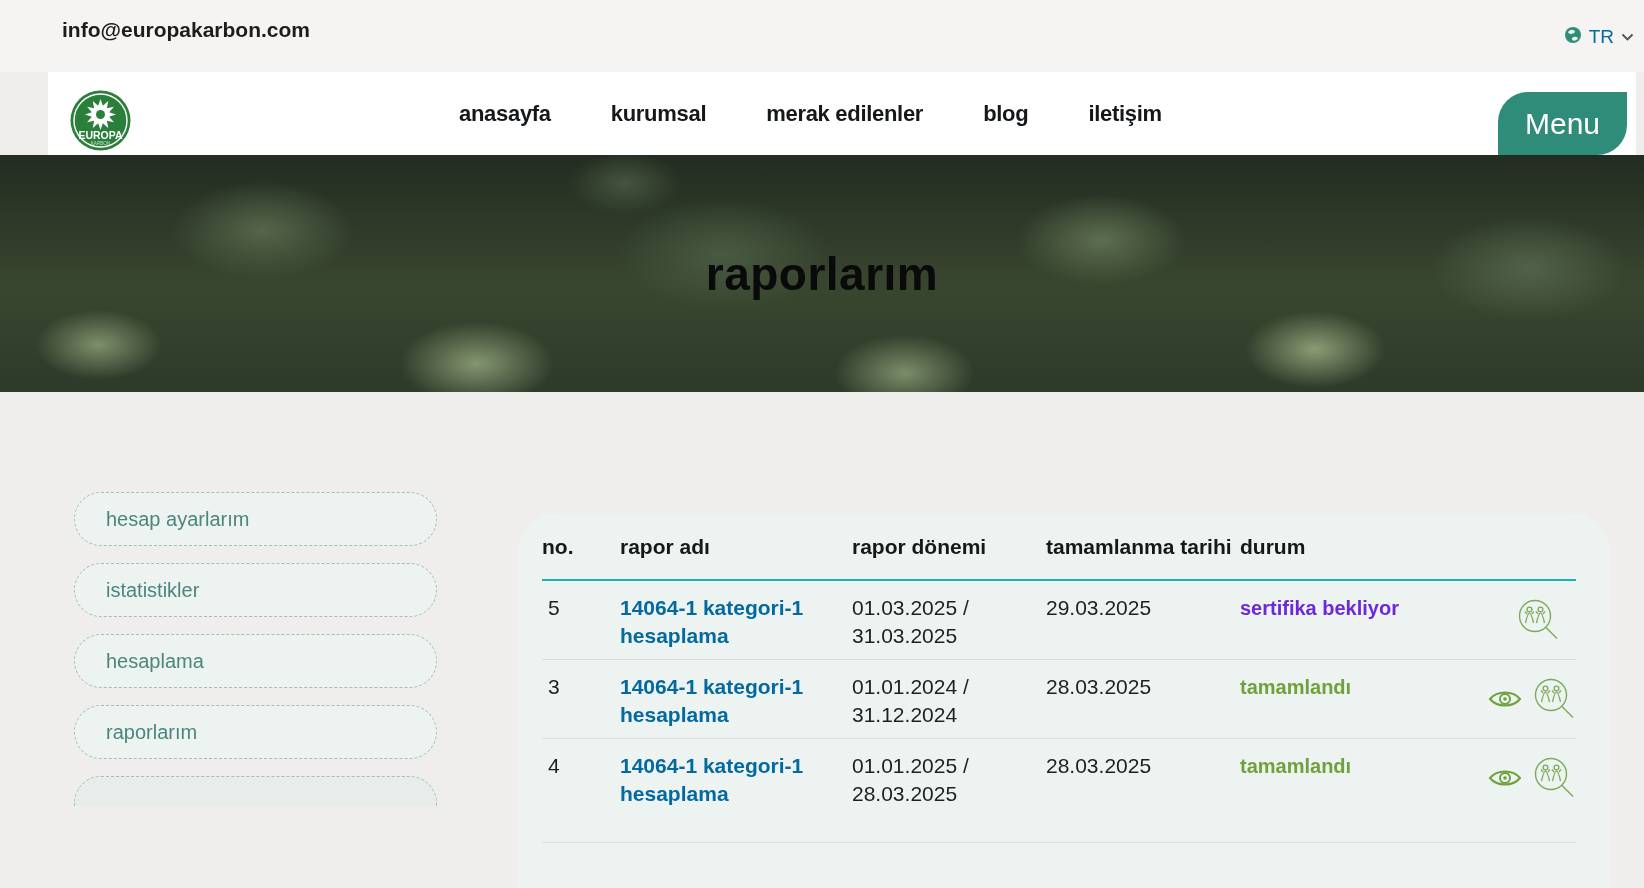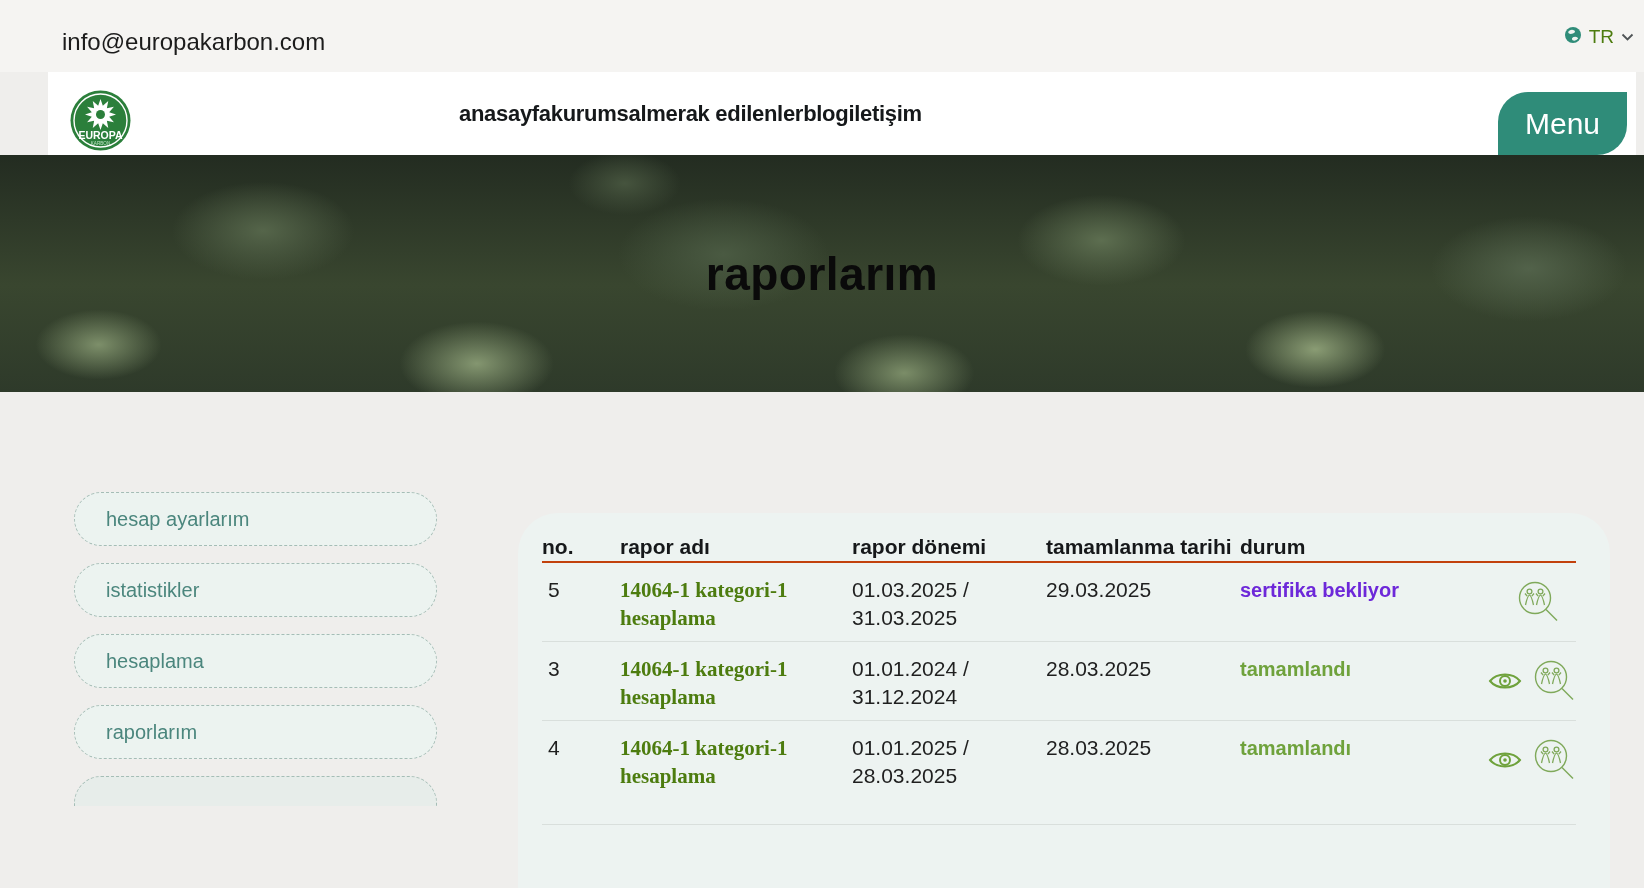--- a/index.html
+++ b/index.html
@@ -3,27 +3,27 @@
 <meta charset="utf-8">
 <style>
   html,body{margin:0;padding:0;}
   body{
     width:1644px;height:888px;overflow:hidden;position:relative;
     font-family:"Liberation Sans","DejaVu Sans",sans-serif;
     background:#efeeec;
   }
   
   .topbar{position:absolute;left:0;top:0;width:1644px;height:72px;background:#f5f4f2;}
-  .email{position:absolute;left:62px;top:28px;font-size:24px;color:#1c1c1c;text-decoration:none;}
+  .email{position:absolute;left:62px;top:18px;font-size:21px;color:#1c1c1c;text-decoration:none;font-weight:bold;}
   .lang{position:absolute;right:10px;top:26px;display:flex;align-items:center;gap:7px;cursor:pointer;}
-  .lang .code{font-size:19px;color:#4d7c0f;}
+  .lang .code{font-size:19px;color:#0369a1;}
   
   .navbar{position:absolute;left:48px;top:72px;width:1588px;height:83px;background:#ffffff;}
   .logo{position:absolute;left:22px;top:18px;width:61px;height:61px;cursor:pointer;}
-  .nav-links{position:absolute;left:411px;top:0;height:83px;display:flex;align-items:center;text-align:right;}
+  .nav-links{position:absolute;left:411px;top:0;height:83px;display:flex;align-items:center;gap:60px;text-align:right;}
   .nav-link{font-size:22px;font-weight:bold;color:#15181a;letter-spacing:-0.3px;cursor:pointer;white-space:nowrap;}
   .menu-btn{
     position:absolute;right:9px;bottom:0;width:129px;height:63px;
     background:#2F8C79;color:#fff;font-size:30px;border:none;
     border-radius:30px 0 30px 0;cursor:pointer;
     display:flex;align-items:center;justify-content:center;
     font-family:"Liberation Sans","DejaVu Sans",sans-serif;
   }
   
   .hero{
@@ -54,27 +54,27 @@
     font-size:20px;color:#4B867D;cursor:pointer;
   }
   .side-pill.partial{height:30px;border-radius:27px 27px 0 0;background:#e7edea;border-bottom:none;}
   
   .table-card{
     position:absolute;left:518px;top:121px;width:1092px;height:400px;
     background:#edf3f1;border-radius:40px 40px 0 0;
     box-sizing:border-box;padding:22px 34px 0 24px;
   }
   .tgrid{display:grid;grid-template-columns:78px 232px 194px 194px 175px 1fr;align-items:start;}
-  .thead{padding-bottom:2px;border-bottom:2px solid #c2410c;}
+  .thead{padding-bottom:20px;border-bottom:2px solid #14b8a6;}
   .th{font-size:21px;font-weight:bold;color:#16181a;white-space:nowrap;}
   .trow{padding-top:13px;padding-bottom:9px;border-bottom:1px solid #d9dfdc;}
   .trow:last-child{padding-bottom:34px;}
   .td{font-size:21px;color:#1f1f1f;line-height:28px;}
   .td.no{padding-left:6px;}
-  .td.name{font-weight:bold;color:#4d7c0f;max-width:190px;font-family:Liberation Serif, serif;}
+  .td.name{font-weight:bold;color:#0369a1;max-width:190px;}
   .td.period{max-width:152px;}
   .td.status{font-size:20px;font-weight:bold;white-space:nowrap;}
   .status.pending{color:#6d28d9;}
   .status.done{color:#6FA23C;}
   .td.actions{display:flex;justify-content:flex-end;align-items:center;gap:10px;padding-top:4px;}
   .icon-btn{background:none;border:none;padding:0;cursor:pointer;line-height:0;}
   .actions.single .icon-btn{margin-right:16px;}
 </style>
 </head>
 <body>

